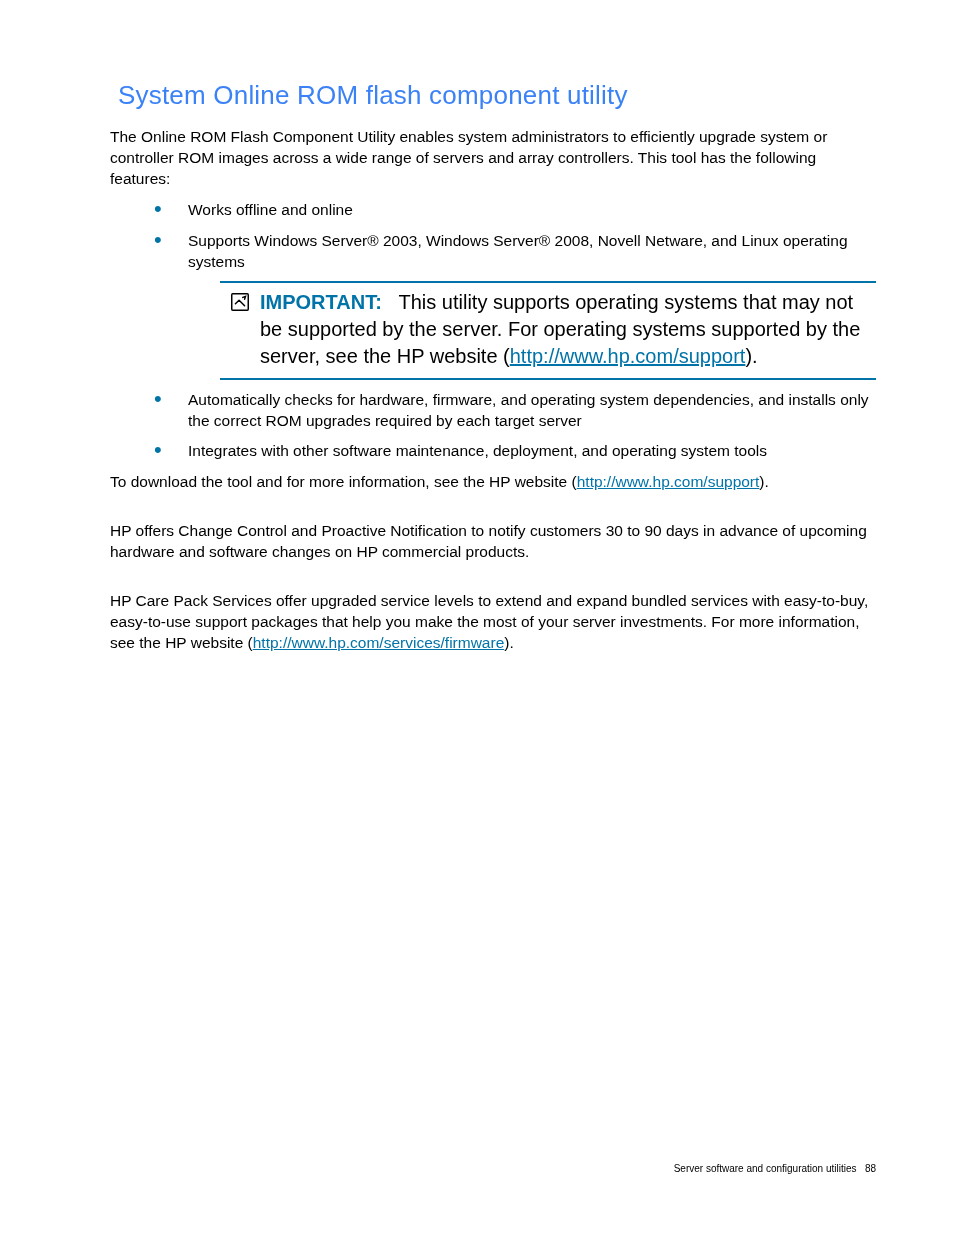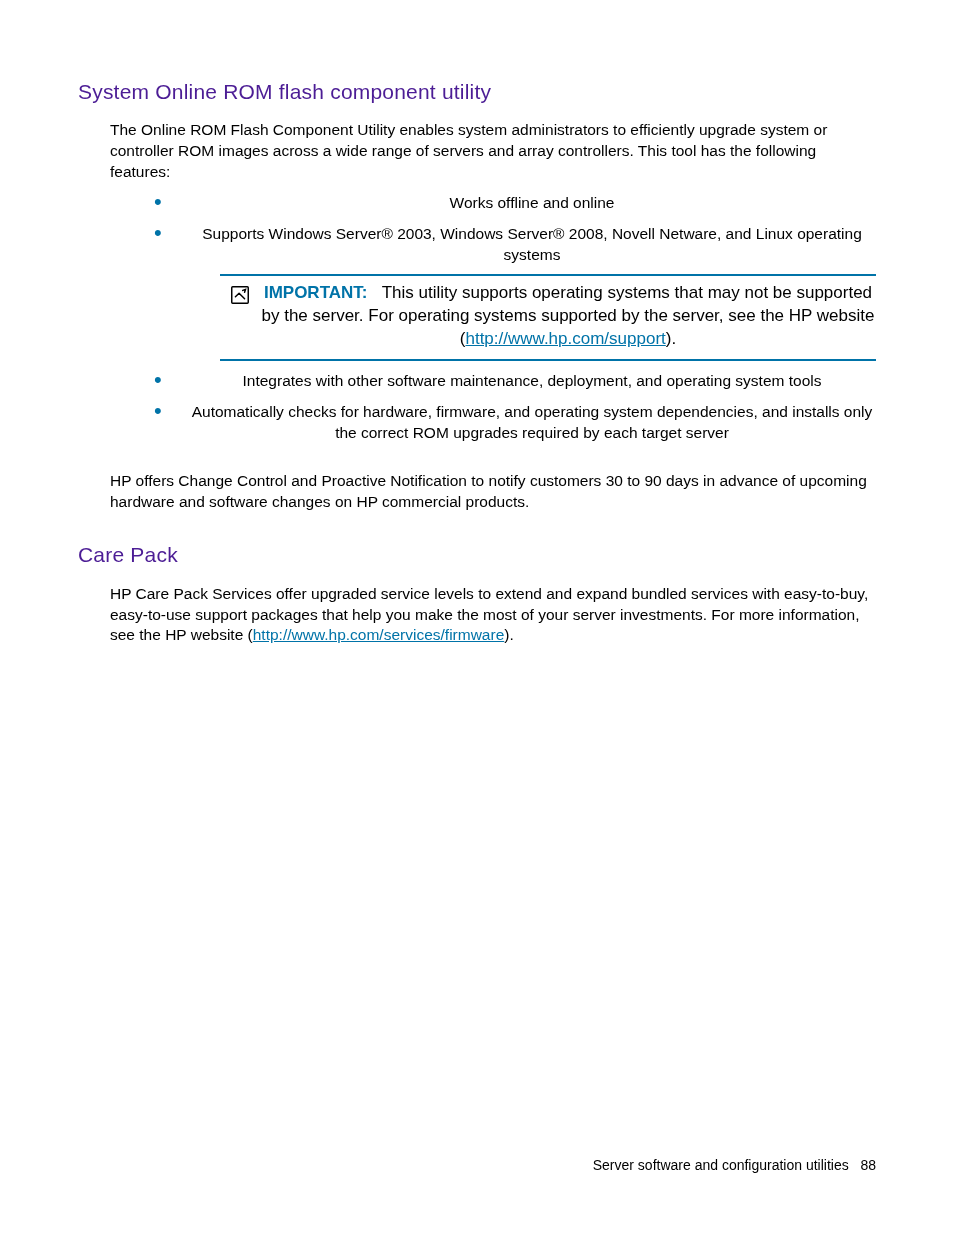--- a/index.html
+++ b/index.html
@@ -12,39 +12,39 @@
       color: #000;
       position: relative;
       line-height: 1.35;
     }
     .page {
       padding: 78px 78px 0 78px;
     }
     h2 {
       font-family: "Segoe UI Light", "Helvetica Neue", Arial, sans-serif;
       font-weight: 300;
-      font-size: 21px;
-      color: #4c1d95;
+      font-size: 26px;
+      color: #3b82f6;
       margin-bottom: 14px;
       letter-spacing: 0.2px;
+      margin-left: 40px;
     }
     .intro, .body-text {
       margin-left: 32px;
       margin-bottom: 10px;
     }
     ul {
       list-style: none;
       margin-left: 68px;
       margin-bottom: 10px;
     }
     ul li {
       position: relative;
       padding-left: 42px;
       margin-bottom: 10px;
-      text-align: center;
     }
     ul li::before {
       content: "•";
       position: absolute;
       left: 8px;
       top: -2px;
       color: #0073a8;
       font-size: 22px;
       line-height: 1;
     }
@@ -57,39 +57,39 @@
       align-items: flex-start;
     }
     .callout .icon {
       flex: 0 0 40px;
       display: flex;
       justify-content: center;
       padding-top: 2px;
     }
     .callout .text {
       flex: 1;
-      font-size: 17px;
+      font-size: 20px;
       line-height: 1.35;
     }
     .callout .text .label {
       color: #0073a8;
       font-weight: bold;
     }
     a, .link {
       color: #0073a8;
       text-decoration: underline;
     }
     .section {
       margin-bottom: 28px;
     }
     .footer {
       position: absolute;
       bottom: 60px;
       right: 78px;
-      font-size: 14px;
+      font-size: 10px;
       color: #000;
     }
     .icon svg { width: 22px; height: 22px; }
   </style>
 </head>
 <body>
 
 <div class="page">
 
   <div class="section">
@@ -107,31 +107,33 @@
             </svg>
           </div>
           <div class="text">
             <span class="label">IMPORTANT:</span>
             &nbsp;&nbsp;<span>This utility supports operating systems that may not be supported by the server. For operating systems supported by the server, see the HP website (</span><a href="#" class="link">http://www.hp.com/support</a><span>).</span>
           </div>
         </div>
       </li>
     </ul>
     <ul>
+      <li>Automatically checks for hardware, firmware, and operating system dependencies, and installs only the correct ROM upgrades required by each target server</li>
       <li>Integrates with other software maintenance, deployment, and operating system tools</li>
-      <li>Automatically checks for hardware, firmware, and operating system dependencies, and installs only the correct ROM upgrades required by each target server</li>
     </ul>
+    <p class="body-text">
+      <span>To download the tool and for more information, see the HP website (</span><a href="#" class="link">http://www.hp.com/support</a><span>).</span>
+    </p>
   </div>
 
   <div class="section">
     <p class="body-text">HP offers Change Control and Proactive Notification to notify customers 30 to 90 days in advance of upcoming hardware and software changes on HP commercial products.</p>
   </div>
 
   <div class="section">
-    <h2>Care Pack</h2>
     <p class="body-text">
       <span>HP Care Pack Services offer upgraded service levels to extend and expand bundled services with easy-to-buy, easy-to-use support packages that help you make the most of your server investments. For more information, see the HP website (</span><a href="#" class="link">http://www.hp.com/services/firmware</a><span>).</span>
     </p>
   </div>
 
 </div>
 
 <div class="footer">
   <span>Server software and configuration utilities</span>&nbsp;&nbsp;&nbsp;<span>88</span>
 </div>

